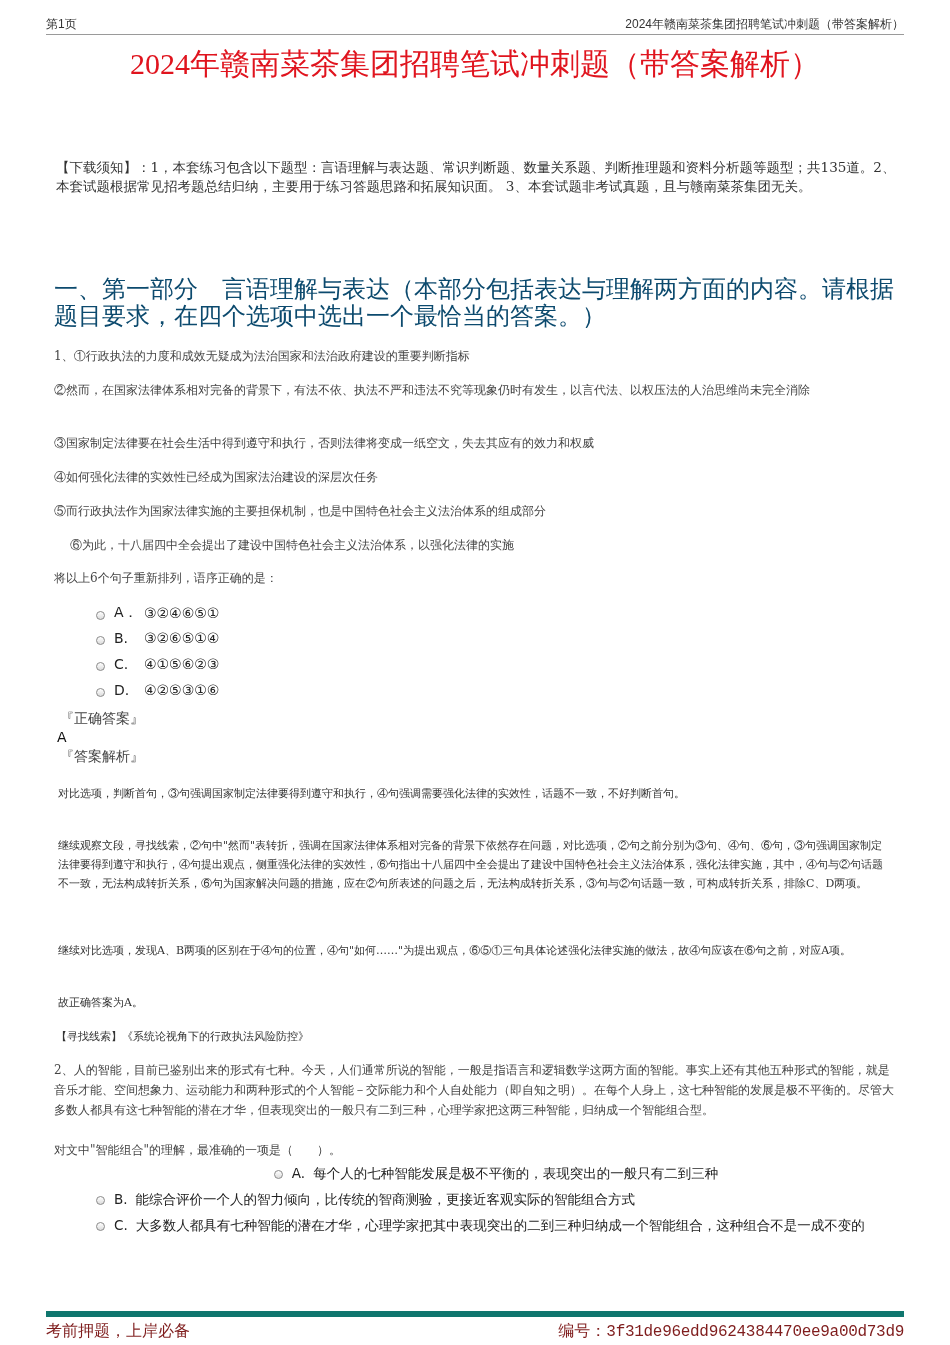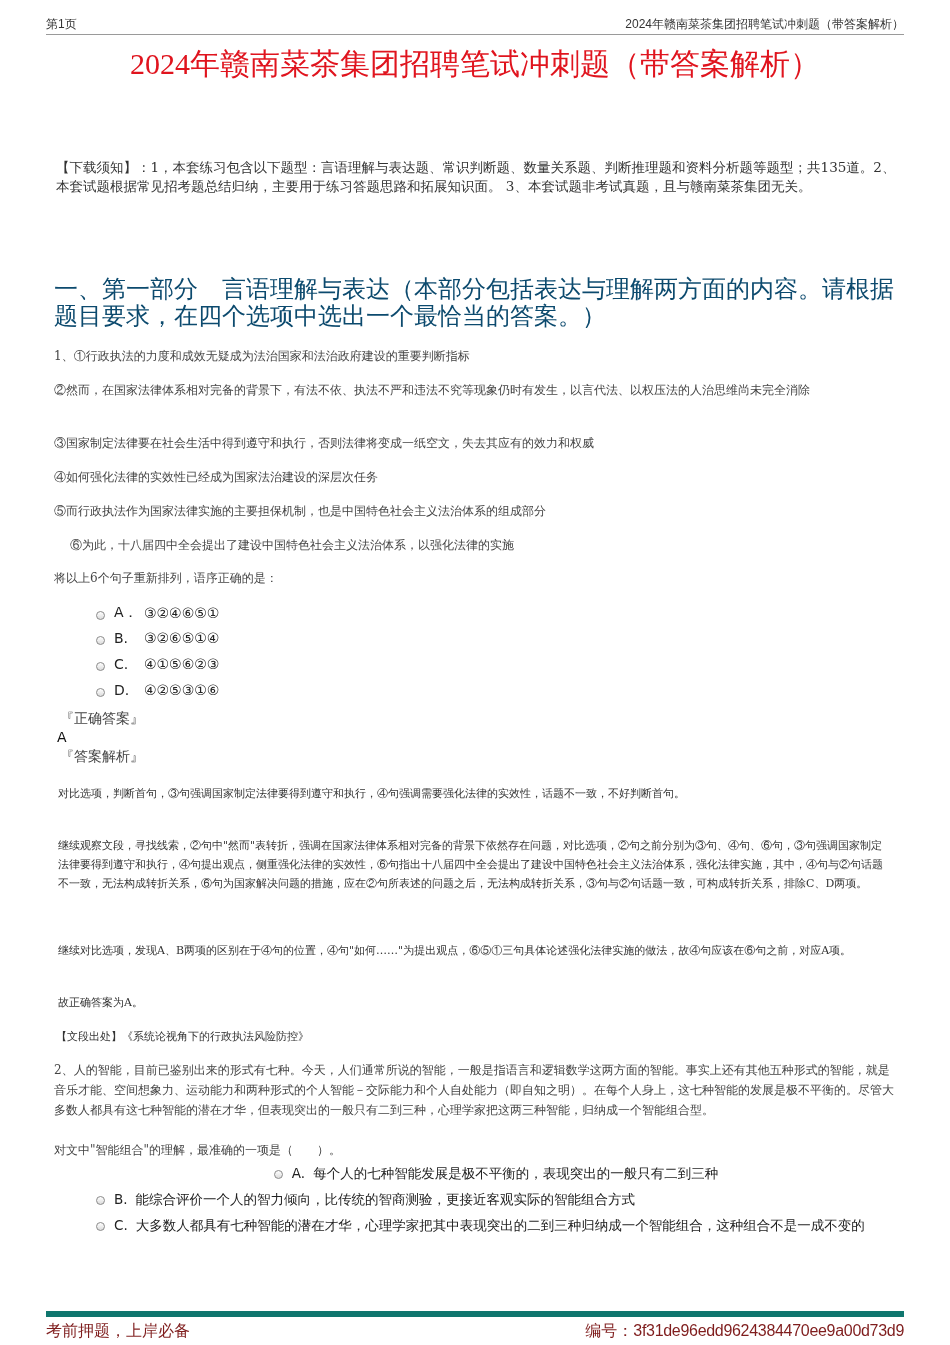--- a/index.html
+++ b/index.html
@@ -54,21 +54,21 @@
     }
     .opt2 .radio { margin-top: 0; vertical-align: middle; }
     .opt2 .letter { font-family: "DejaVu Sans", "Liberation Sans", sans-serif; margin-right: 8px; }
     .page-footer {
       position: absolute; left: 46px; top: 1311px; width: 858px; height: 22px;
       border-top: 6px solid #0f766e;
       font-family: "Liberation Sans", "DejaVu Sans", sans-serif; font-size: 16px; color: #7f1d1d;
     }
     .page-footer .left { position: absolute; left: 0; top: 4px; }
     .page-footer .right { position: absolute; right: 0; top: 4px; }
-    .page-footer .code { font-family: Liberation Sans, sans-serif; letter-spacing: -0.3px; }
+    .page-footer .code { font-family: Liberation Mono, monospace; letter-spacing: -0.3px; }
   </style>
 </head>
 <body>
 
 <div class="page-header">
   <span class="left">第1页</span>
   <span class="right">2024年赣南菜茶集团招聘笔试冲刺题（带答案解析）</span>
 </div>
 
 <div class="main-title">2024年赣南菜茶集团招聘笔试冲刺题（带答案解析）</div>
@@ -107,21 +107,21 @@
 </div>
 
 <div class="label-bracket" style="top:710px;">『正确答案』</div>
 <div class="answer-letter" style="top:729px;">A</div>
 <div class="label-bracket" style="top:748px;">『答案解析』</div>
 
 <div class="para" style="top:784px;">对比选项，判断首句，③句强调国家制定法律要得到遵守和执行，④句强调需要强化法律的实效性，话题不一致，不好判断首句。</div>
 <div class="para" style="top:836px;">继续观察文段，寻找线索，②句中"然而"表转折，强调在国家法律体系相对完备的背景下依然存在问题，对比选项，②句之前分别为③句、④句、⑥句，③句强调国家制定法律要得到遵守和执行，④句提出观点，侧重强化法律的实效性，⑥句指出十八届四中全会提出了建设中国特色社会主义法治体系，强化法律实施，其中，④句与②句话题不一致，无法构成转折关系，⑥句为国家解决问题的措施，应在②句所表述的问题之后，无法构成转折关系，③句与②句话题一致，可构成转折关系，排除C、D两项。</div>
 <div class="para" style="top:941px;">继续对比选项，发现A、B两项的区别在于④句的位置，④句"如何……"为提出观点，⑥⑤①三句具体论述强化法律实施的做法，故④句应该在⑥句之前，对应A项。</div>
 <div class="para" style="top:993px;">故正确答案为A。</div>
-<div class="para" style="top:1027px; left:56px;">【文段出处】《系统论视角下的行政执法风险防控》</div>
+<div class="para" style="top:1027px; left:56px;">【寻找线索】《系统论视角下的行政执法风险防控》</div>
 
 <div class="q" style="top:1060px; font-size:12px; line-height:20px;">2、人的智能，目前已鉴别出来的形式有七种。今天，人们通常所说的智能，一般是指语言和逻辑数学这两方面的智能。事实上还有其他五种形式的智能，就是音乐才能、空间想象力、运动能力和两种形式的个人智能－交际能力和个人自处能力（即自知之明）。在每个人身上，这七种智能的发展是极不平衡的。尽管大多数人都具有这七种智能的潜在才华，但表现突出的一般只有二到三种，心理学家把这两三种智能，归纳成一个智能组合型。</div>
 <div class="q" style="top:1140px;">对文中"智能组合"的理解，最准确的一项是（　　）。</div>
 
 <div class="opt2" style="top:1162px;text-align:center;">
   <span class="radio"></span><span class="letter">A.</span><span>每个人的七种智能发展是极不平衡的，表现突出的一般只有二到三种</span>
 </div>
 <div class="opt2" style="top:1188px;">
   <span class="radio"></span><span class="letter">B.</span><span>能综合评价一个人的智力倾向，比传统的智商测验，更接近客观实际的智能组合方式</span>
 </div>

